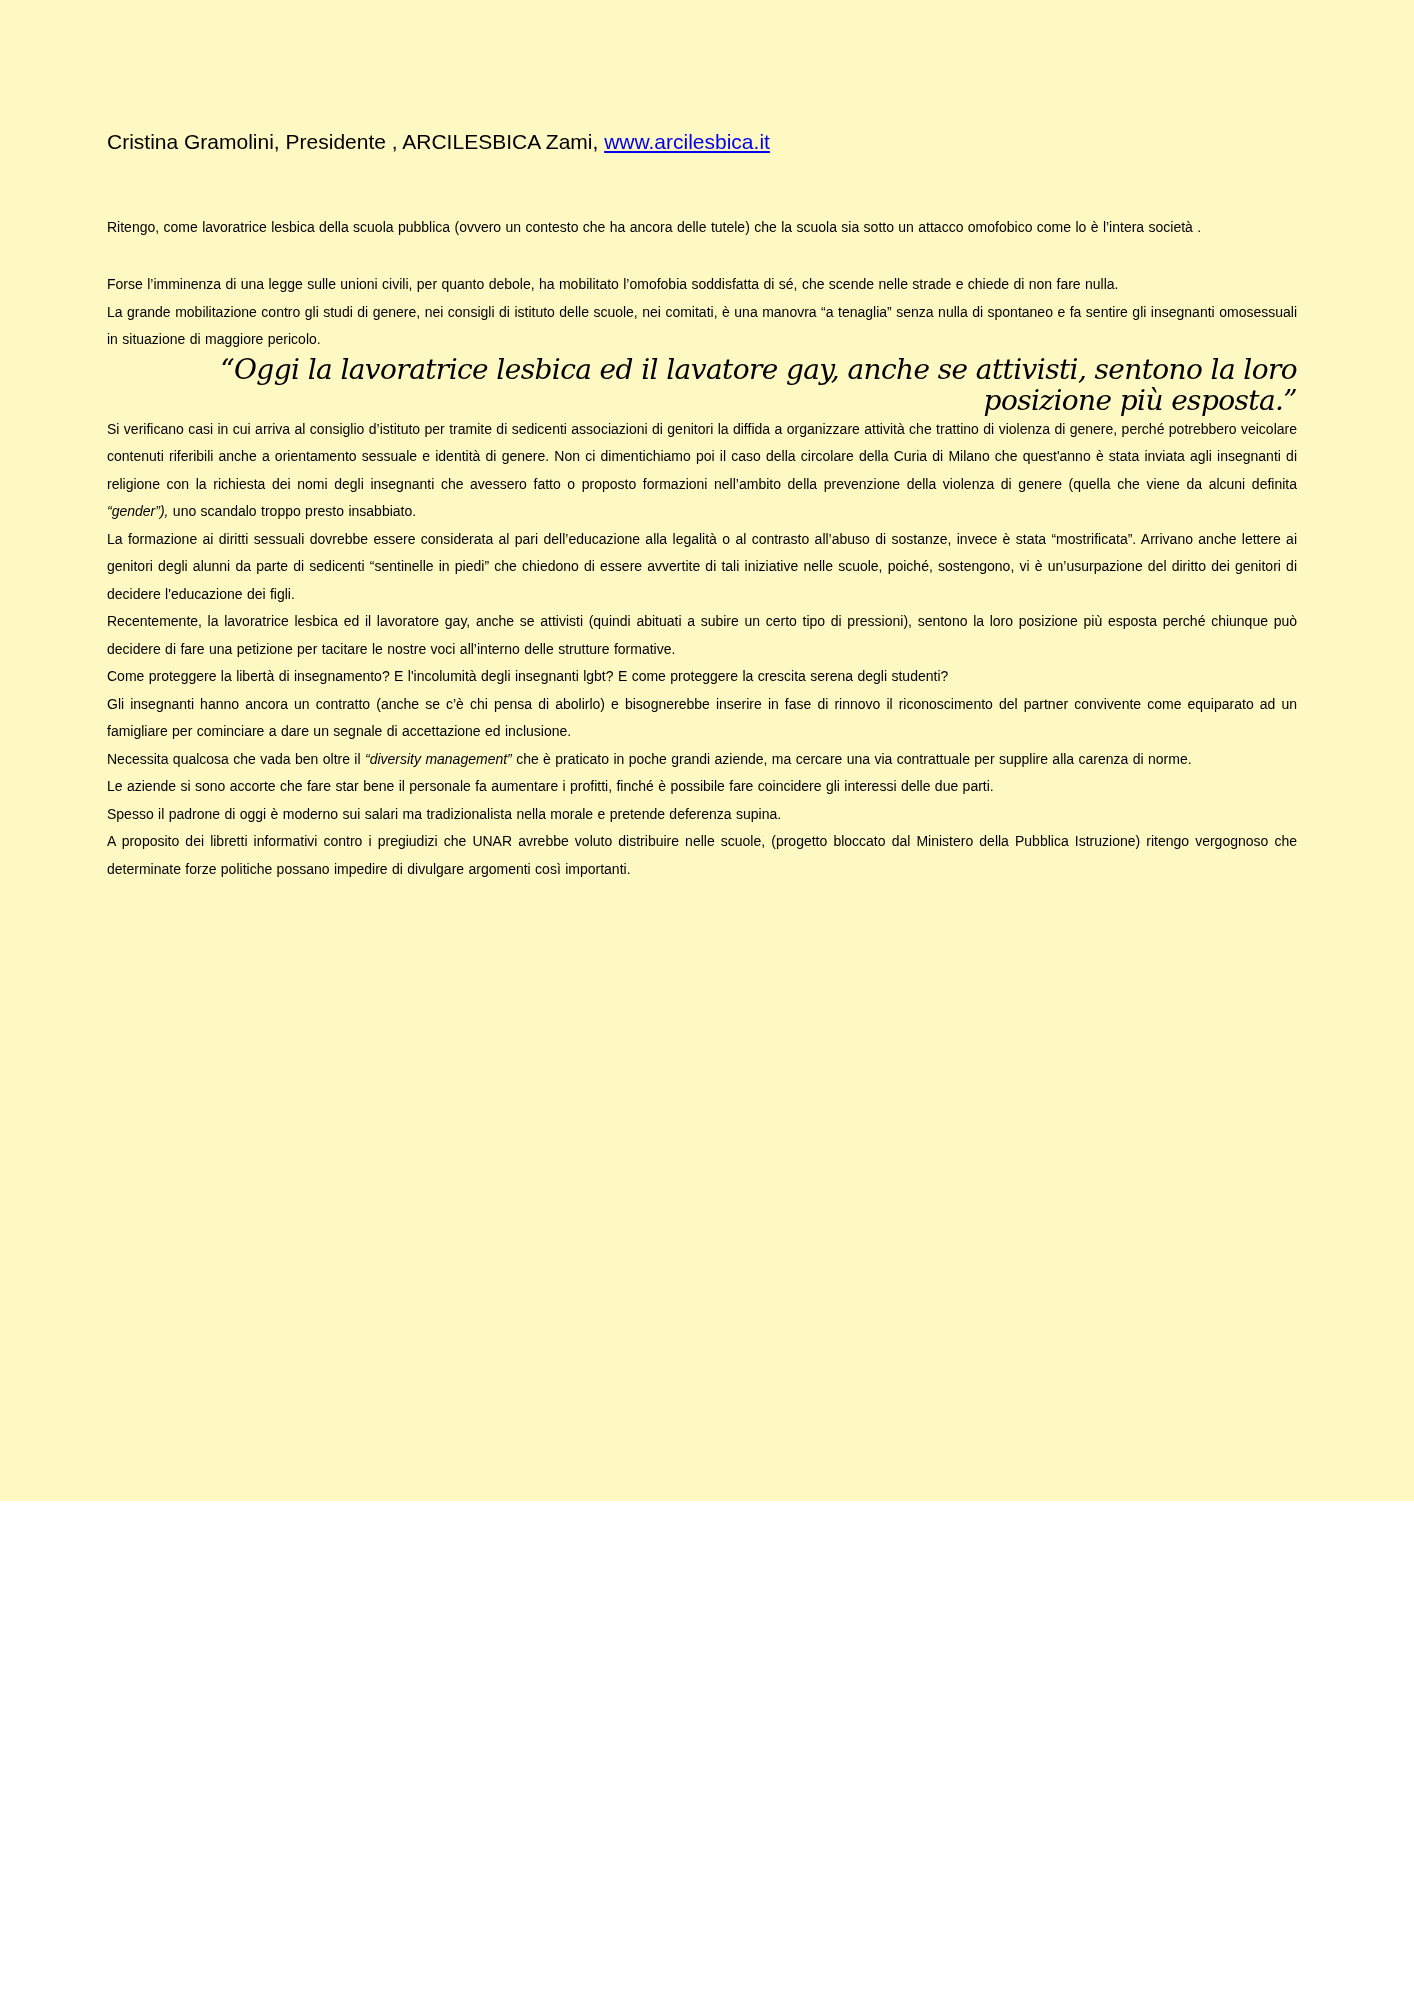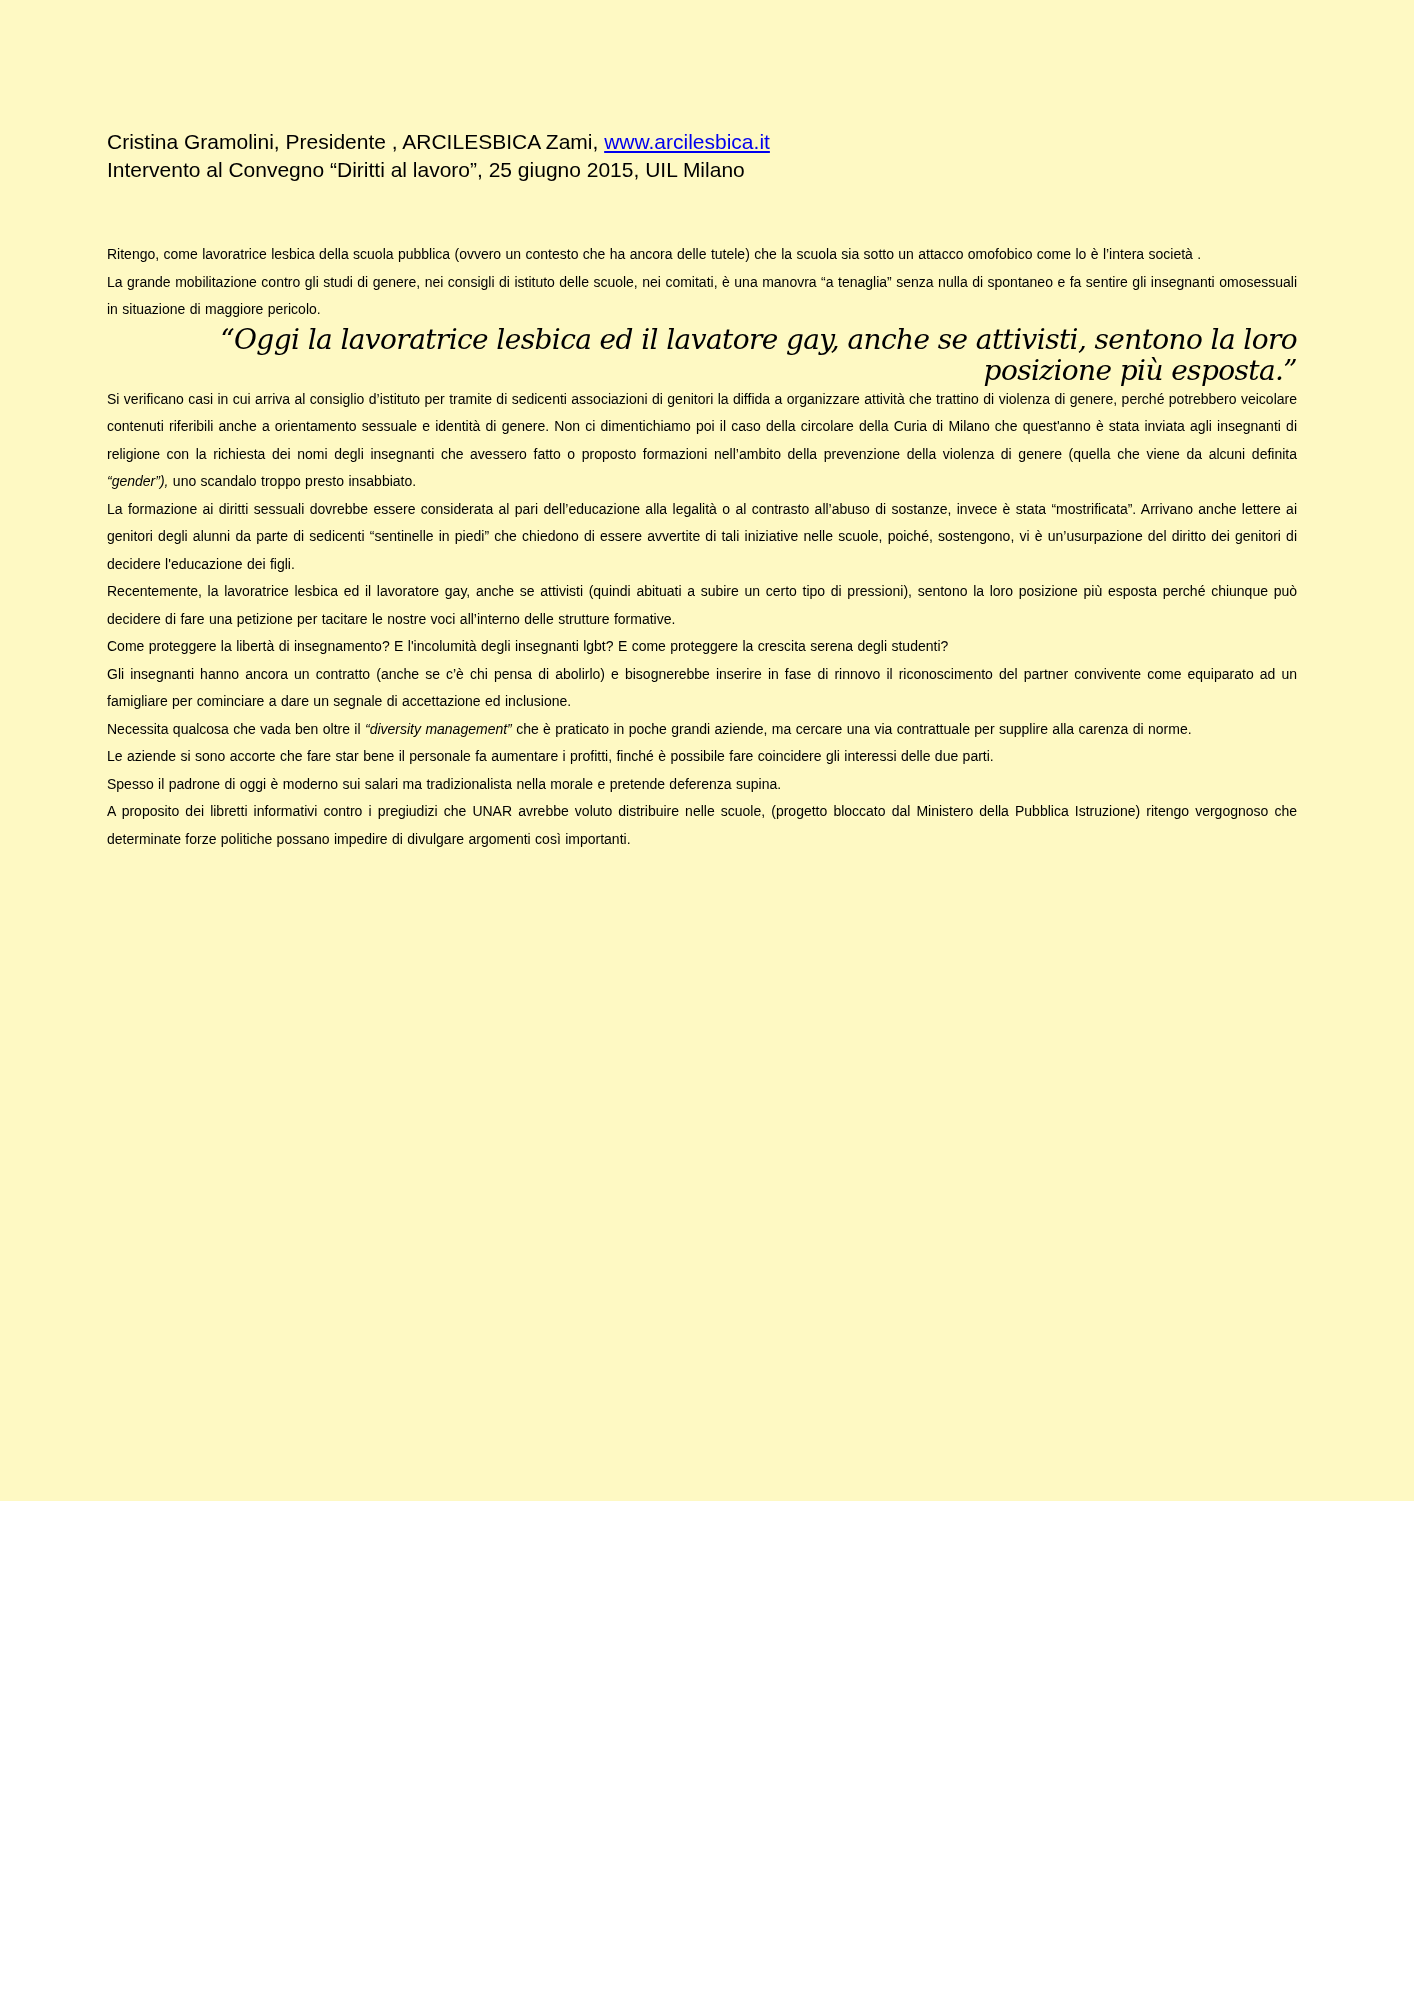--- a/index.html
+++ b/index.html
@@ -59,24 +59,24 @@
     font-style: italic;
   }
 </style>
 </head>
 <body>
 
 <div class="page">
   <div class="content">
     <div class="doc-header">
         <p><span>Cristina Gramolini, Presidente , ARCILESBICA Zami, </span><a href="#">www.arcilesbica.it</a></p>
-        <p><span>Intervento al Convegno “Diritti al lavoro”, 25 giugno 2015, UIL Milano</span></p>
       </div>
     <div class="doc-body">
         <p><span>Ritengo, come lavoratrice lesbica della scuola pubblica (ovvero un contesto che ha ancora delle tutele) che la scuola sia sotto un attacco omofobico come lo è l’intera società .</span></p>
+        <p class="gap-before"><span>Forse l’imminenza di una legge sulle unioni civili, per quanto debole, ha mobilitato l’omofobia soddisfatta di sé, che scende nelle strade e chiede di non fare nulla.</span></p>
         <p><span>La grande mobilitazione contro gli studi di genere, nei consigli di istituto delle scuole, nei comitati, è una manovra “a tenaglia” senza nulla di spontaneo e fa sentire gli insegnanti omosessuali in situazione di maggiore pericolo.</span></p>
         <p class="quote"><span>“Oggi la lavoratrice lesbica ed il lavatore gay, anche se attivisti, sentono la loro posizione più esposta.”</span></p>
         <p><span>Si verificano casi in cui arriva al consiglio d’istituto per tramite di sedicenti associazioni di genitori la diffida a organizzare attività che trattino di violenza di genere, perché potrebbero veicolare contenuti riferibili anche a orientamento sessuale e identità di genere. Non ci dimentichiamo poi il caso della circolare della Curia di Milano che quest'anno è stata inviata agli insegnanti di religione con la richiesta dei nomi degli insegnanti che avessero fatto o proposto formazioni nell’ambito della prevenzione della violenza di genere (quella che viene da alcuni definita </span><span class="it">“gender”),</span><span> uno scandalo troppo presto insabbiato.</span></p>
         <p><span>La formazione ai diritti sessuali dovrebbe essere considerata al pari dell’educazione alla legalità o al contrasto all’abuso di sostanze, invece è stata “mostrificata”. Arrivano anche lettere ai genitori degli alunni da parte di sedicenti “sentinelle in piedi” che chiedono di essere avvertite di tali iniziative nelle scuole, poiché, sostengono, vi è un’usurpazione del diritto dei genitori di decidere l'educazione dei figli.</span></p>
         <p><span>Recentemente, la lavoratrice lesbica ed il lavoratore gay, anche se attivisti (quindi abituati a subire un certo tipo di pressioni), sentono la loro posizione più esposta perché chiunque può decidere di fare una petizione per tacitare le nostre voci all’interno delle strutture formative.</span></p>
         <p><span>Come proteggere la libertà di insegnamento? E l'incolumità degli insegnanti lgbt? E come proteggere la crescita serena degli studenti?</span></p>
         <p><span>Gli insegnanti hanno ancora un contratto (anche se c’è chi pensa di abolirlo) e bisognerebbe inserire in fase di rinnovo il riconoscimento del partner convivente come equiparato ad un famigliare per cominciare a dare un segnale di accettazione ed inclusione.</span></p>
         <p><span>Necessita qualcosa che vada ben oltre il </span><span class="it">“diversity management”</span><span> che è praticato in poche grandi aziende, ma cercare una via contrattuale per supplire alla carenza di norme.</span></p>
         <p><span>Le aziende si sono accorte che fare star bene il personale fa aumentare i profitti, finché è possibile fare coincidere gli interessi delle due parti.</span></p>
         <p><span>Spesso il padrone di oggi è moderno sui salari ma tradizionalista nella morale e pretende deferenza supina.</span></p>

